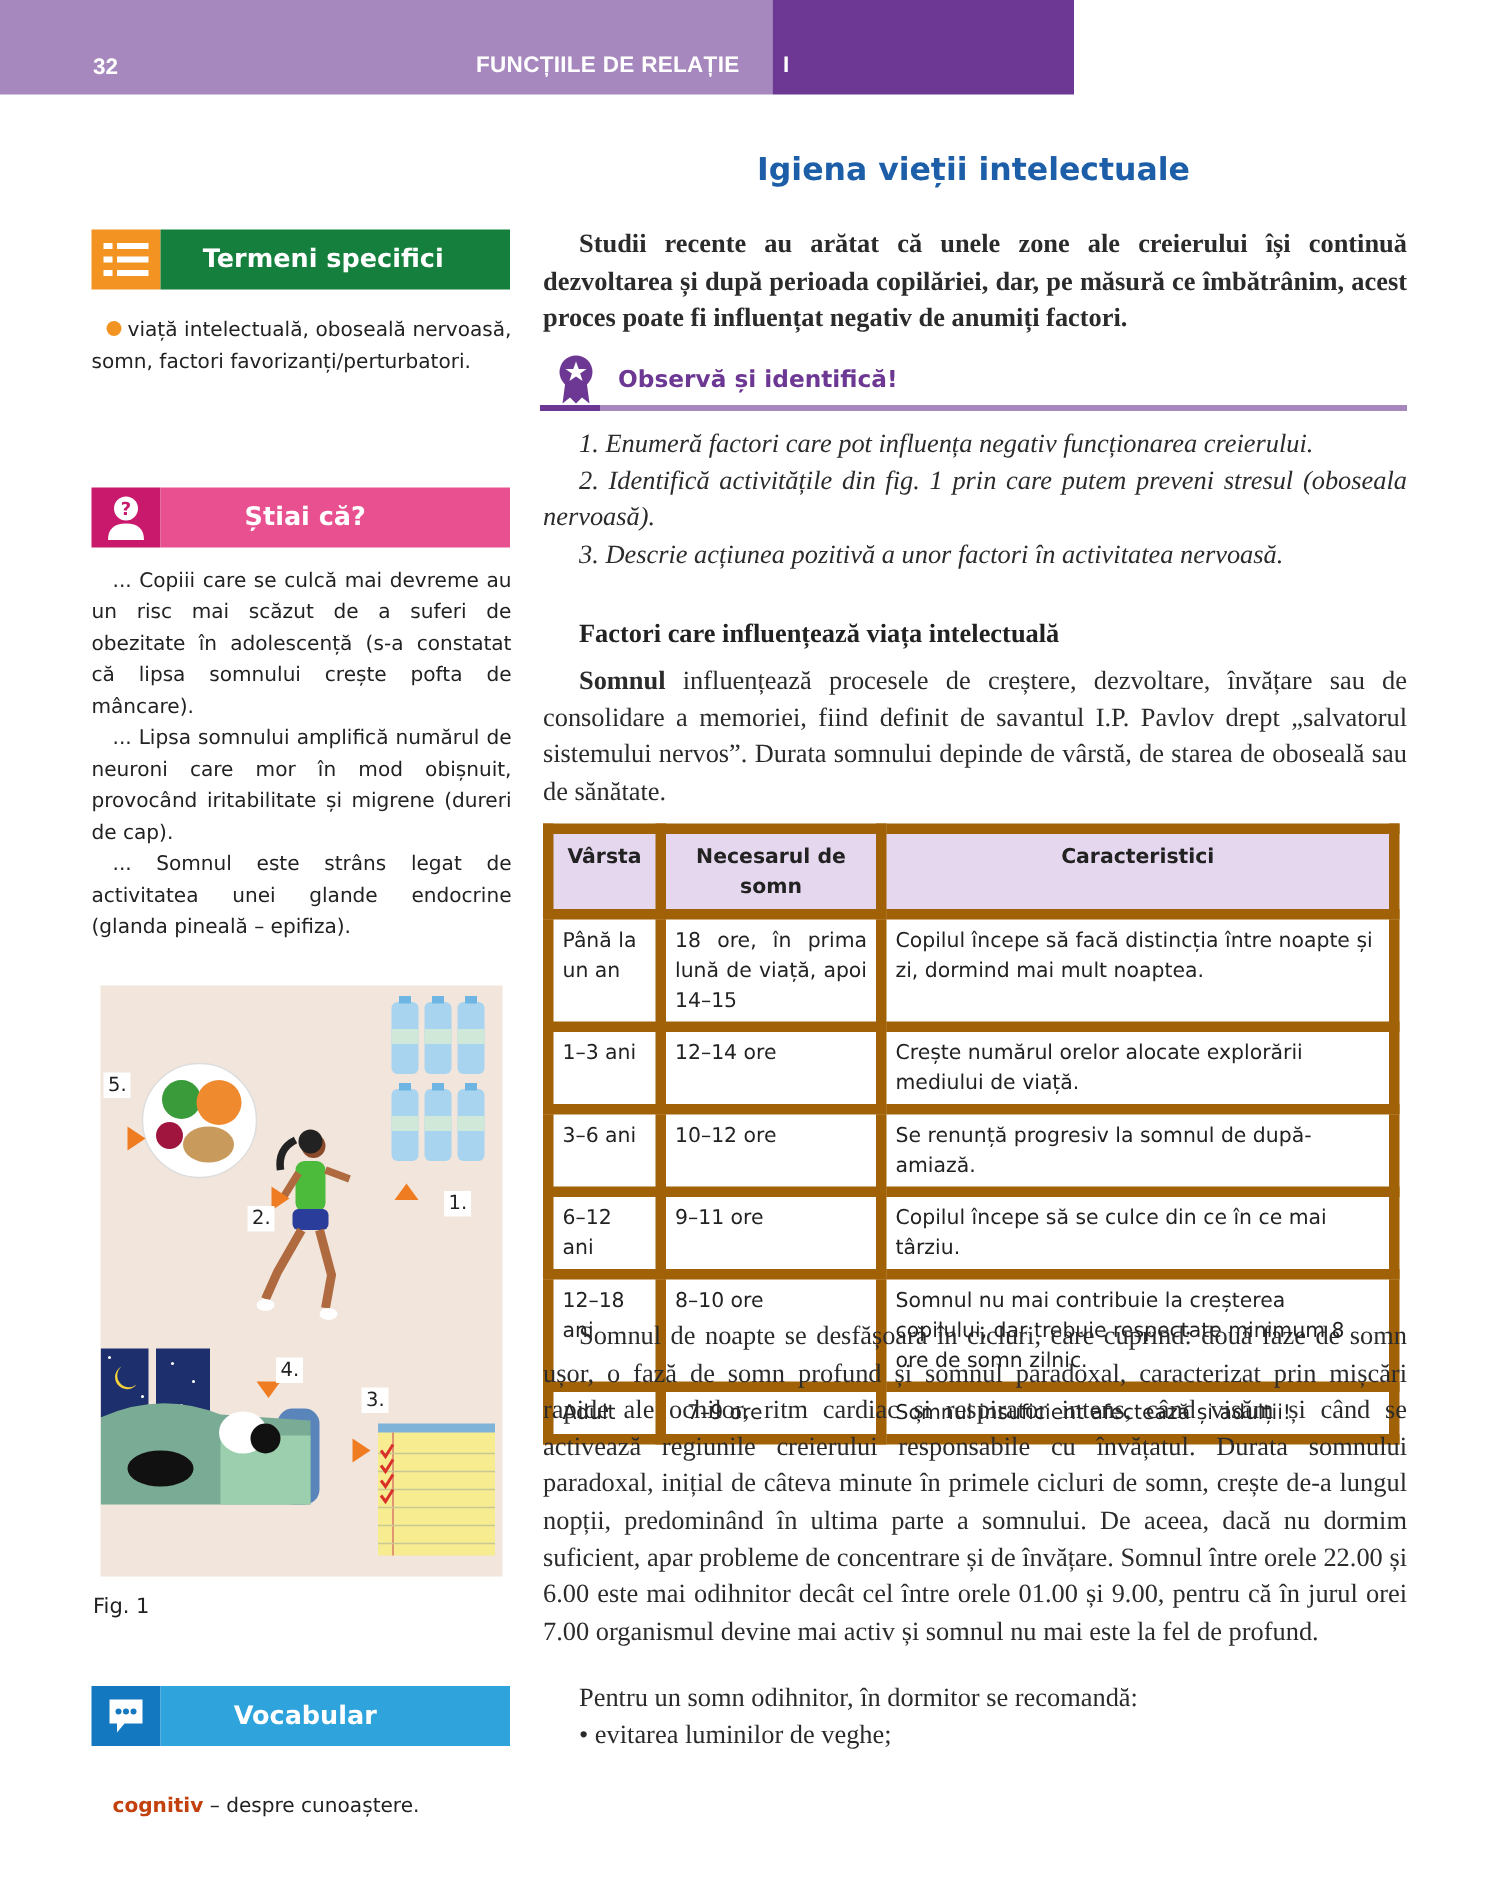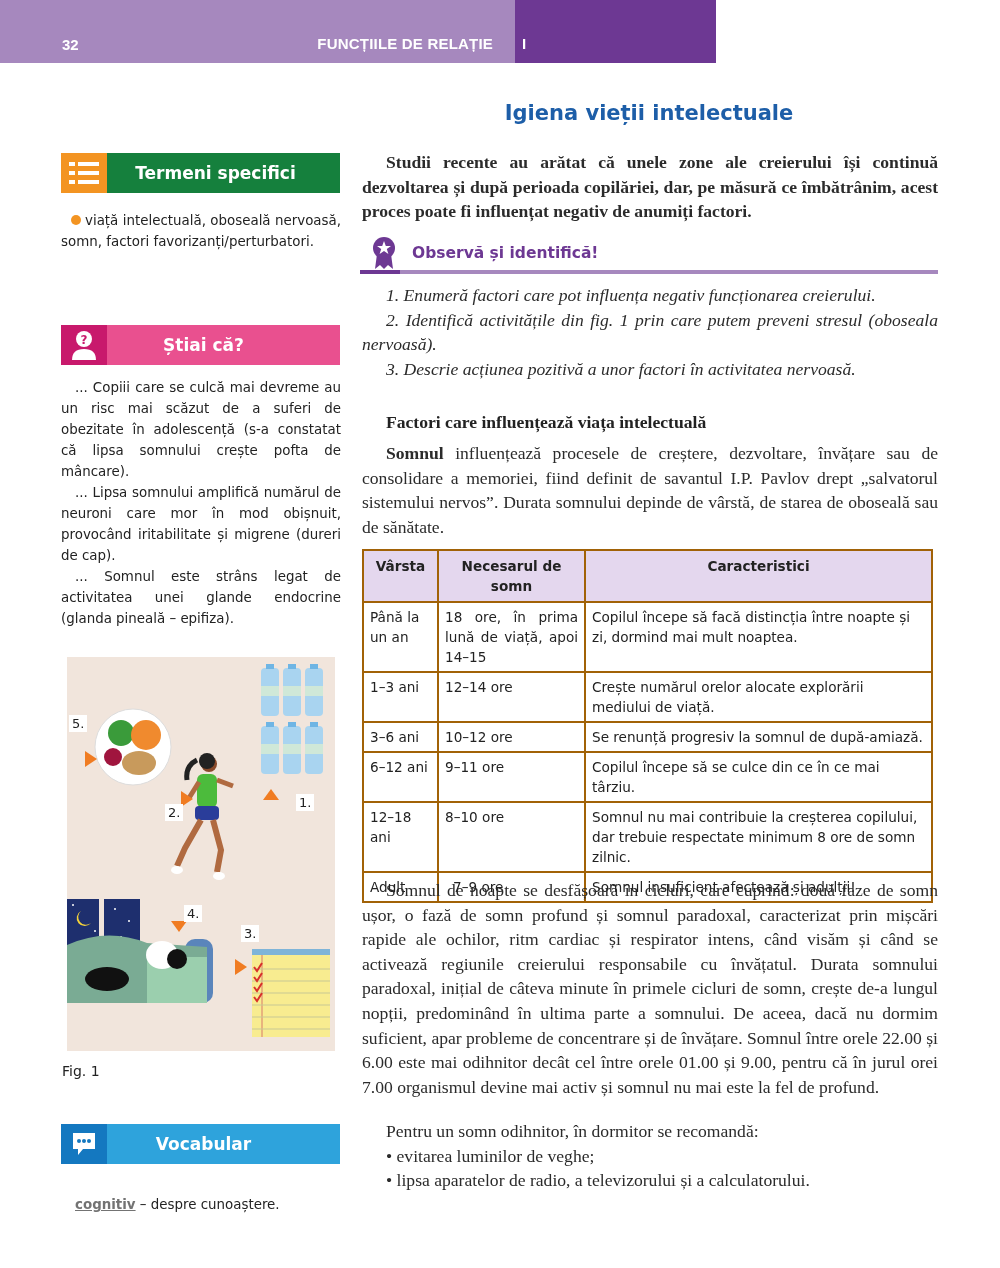--- a/index.html
+++ b/index.html
@@ -25,21 +25,21 @@
   .termeni-head .box-title { background: #15803d; padding-right: 16px; }
   .dot { display: inline-block; width: 10px; height: 10px; border-radius: 50%; background: #f39422; margin: 0 4px 0 10px; vertical-align: 0px; }
 
   .stiai-head { top: 325px; }
   .stiai-head .box-icon { background: #c8196c; }
   .stiai-head .box-title { background: #e9508f; padding-right: 40px; }
 
   .vocab-head { top: 1124px; }
   .vocab-head .box-icon { background: #1478c0; }
   .vocab-head .box-title { background: #2ea3dc; padding-right: 40px; }
-  .vocab-term { color: #737373; font-weight: bold; text-decoration: underline; }
+  .vocab-term { color: #c2410c; font-weight: bold; }
 
   
   .figure { position: absolute; left: 67px; top: 657px; width: 268px; height: 394px; background: #f1e5dc; overflow: hidden; }
   .fig-label { position: absolute; background: #fff; font: 13px "DejaVu Sans", sans-serif; padding: 1px 3px; color: #222; }
   .tri-r { position: absolute; width: 0; height: 0; border-top: 8px solid transparent; border-bottom: 8px solid transparent; border-left: 12px solid #f07c22; }
   .tri-u { position: absolute; width: 0; height: 0; border-left: 8px solid transparent; border-right: 8px solid transparent; border-bottom: 11px solid #f07c22; }
   .tri-d { position: absolute; width: 0; height: 0; border-left: 8px solid transparent; border-right: 8px solid transparent; border-top: 11px solid #f07c22; }
   .fig-caption { position: absolute; left: 62px; top: 1063px; font: 14px "DejaVu Sans", sans-serif; color: #222; }
 
   
@@ -53,21 +53,21 @@
   .obs-line-dark { position: absolute; left: 0; top: 34px; width: 40px; height: 4px; background: #6d3893; }
   .obs-line-light { position: absolute; left: 40px; top: 34px; width: 538px; height: 4px; background: #a688be; }
 
   .tasks { position: absolute; left: 362px; top: 283px; width: 576px; font-style: italic; }
   .tasks p { text-indent: 24px; }
   .sub-head { position: absolute; left: 386px; top: 412px; font: bold 17.6px "Liberation Serif", serif; color: #222; }
   .somn-para { position: absolute; left: 362px; top: 441px; width: 576px; }
   .somn-para p { text-indent: 24px; }
 
   table.sleep { position: absolute; left: 362px; top: 549px; width: 571px; border-collapse: collapse; font: 13.6px/20px "DejaVu Sans", sans-serif; color: #222; }
-  table.sleep th, table.sleep td { border: 2px solid #a16207; padding: 4px 6px; vertical-align: top; text-align: left; margin-top: 20px; }
+  table.sleep th, table.sleep td { border: 7px solid #a16207; padding: 4px 6px; vertical-align: top; text-align: left; margin-top: 20px; }
   table.sleep th { background: #e4d7ee; font-weight: bold; text-align: center; padding: 5px 6px; }
   table.sleep td.c2 { text-align: justify; }
   table.sleep td.center { padding-left: 14px; }
 
   .cycles { position: absolute; left: 362px; top: 878px; width: 576px; }
   .cycles p { text-indent: 24px; }
   .rec { position: absolute; left: 362px; top: 1119px; width: 576px; text-align: left; }
   .rec p { text-indent: 24px; }
   .rec li { list-style: none; padding-left: 24px; }
 </style>
@@ -309,15 +309,14 @@
 </table>
 
 <div class="cycles serif">
   <p>Somnul de noapte se desfășoară în cicluri, care cuprind: două faze de somn ușor, o fază de somn profund și somnul paradoxal, caracterizat prin mișcări rapide ale ochilor, ritm cardiac și respirator intens, când visăm și când se activează regiunile creierului responsabile cu învățatul. Durata somnului paradoxal, inițial de câteva minute în primele cicluri de somn, crește de-a lungul nopții, predominând în ultima parte a somnului. De aceea, dacă nu dormim suficient, apar probleme de concentrare și de învățare. Somnul între orele 22.00 și 6.00 este mai odihnitor decât cel între orele 01.00 și 9.00, pentru că în jurul orei 7.00 organismul devine mai activ și somnul nu mai este la fel de profund.</p>
 </div>
 
 <div class="rec serif">
   <p>Pentru un somn odihnitor, în dormitor se recomandă:</p>
   <ul>
     <li>• evitarea luminilor de veghe;</li>
-    <li>• lipsa aparatelor de radio, a televizorului și a calculatorului.</li>
   </ul>
 </div>
 
 </body></html>

